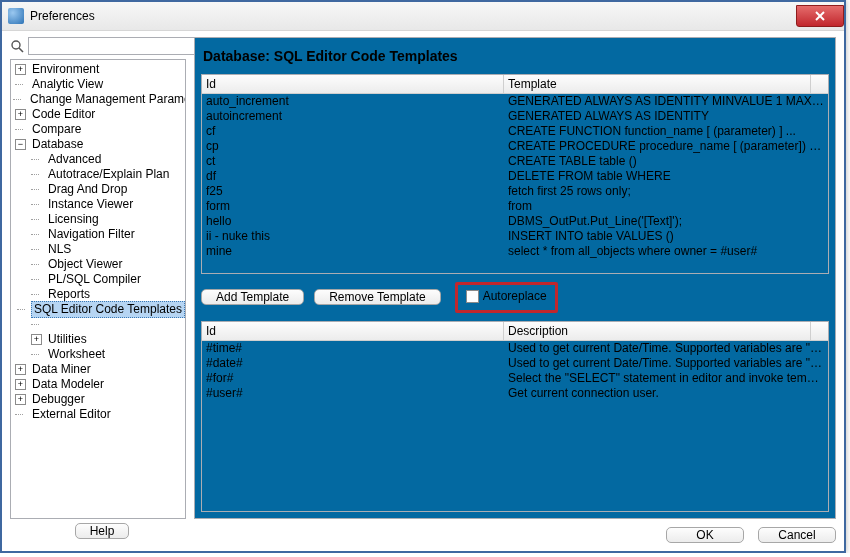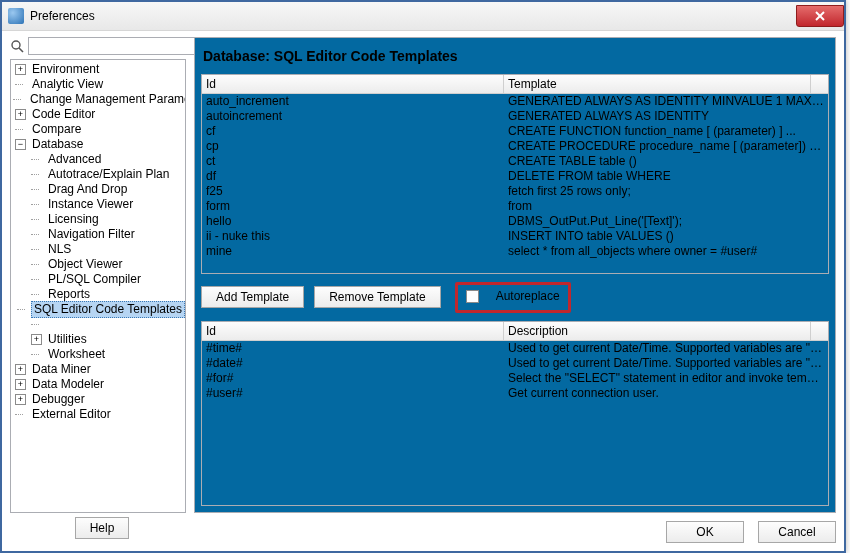--- a/index.html
+++ b/index.html
@@ -17,37 +17,37 @@
   .searchrow .mag svg{width:14px;height:14px}
   .searchrow input{flex:1;border:1px solid #abadb3;height:18px;padding:1px 3px;box-sizing:border-box}
   .tree-wrap{flex:1;border:1px solid #abadb3;background:#fff;overflow:hidden;position:relative}
   .tree{position:absolute;inset:0;overflow:auto;padding:2px 0 2px 2px;white-space:nowrap}
   .tree-row{display:flex;align-items:center;height:15px;line-height:15px;cursor:default}
   .tree-row .exp{width:11px;height:11px;border:1px solid #8b8b8b;margin-right:3px;display:flex;align-items:center;justify-content:center;font-size:9px;line-height:9px;color:#000;flex:0 0 auto;box-sizing:border-box}
   .tree-row .noexp{width:11px;margin-right:3px;flex:0 0 auto}
   .tree-row .label{padding:0 3px}
   .tree-row.selected .label{background:#b6d5f3;border:1px dotted #3a79b6;padding:0 2px}
   .indent{display:inline-block;height:1px}
-  .btn{background:linear-gradient(#fdfdfd,#ececec);border:1px solid #a7a7a7;border-radius:0;padding:2px 14px;height:22px;box-sizing:border-box;cursor:default;display:inline-flex;align-items:center;justify-content:center}
+  .btn{background:linear-gradient(#fdfdfd,#ececec);border:1px solid #a7a7a7;border-radius:5px;padding:2px 14px;height:16px;box-sizing:border-box;cursor:default;display:inline-flex;align-items:center;justify-content:center}
   .main{flex:1;border:1px solid #abadb3;background:#0369a1;display:flex;flex-direction:column;padding:6px;box-sizing:border-box;min-width:0}
   .main-title{font-size:14px;font-weight:bold;margin:4px 0 10px 2px}
   .grid{border:1px solid #abadb3;overflow:hidden;display:flex;flex-direction:column}
   .grid .hdr{display:flex;background:linear-gradient(#fdfdfd,#ececec);border-bottom:1px solid #cfcfcf}
   .grid .hdr .cell{padding:2px 4px;border-right:1px solid #cfcfcf;box-sizing:border-box}
   .grid .rows{overflow-y:scroll;overflow-x:hidden}
   .grid .row{display:flex;height:15px;line-height:15px}
   .grid .row .cell{padding:0 4px;box-sizing:border-box;white-space:nowrap;overflow:hidden;text-overflow:ellipsis}
   .grid.templates{height:198px}
   .grid.templates .hdr .c1,.grid.templates .row .c1{width:302px}
   .grid.templates .hdr .c2,.grid.templates .row .c2{flex:1}
   .grid.vars{flex:1;min-height:0}
   .grid.vars .hdr .c1,.grid.vars .row .c1{width:302px}
   .grid.vars .hdr .c2,.grid.vars .row .c2{flex:1}
   .ctrlrow{display:flex;align-items:center;gap:10px;margin:8px 0}
-  .chk{display:inline-flex;align-items:center;gap:17px}
+  .chk{display:inline-flex;align-items:center;gap:4px}
   .chk .box{width:13px;height:13px;border:1px solid #8b8b8b;background:#fff;box-sizing:border-box}
   .highlight{border:3px solid #c0272d;border-radius:2px;padding:4px 8px;margin-left:4px}
   .bottombar{display:flex;justify-content:flex-end;gap:14px;padding-top:8px}
   .bottombar .btn{min-width:78px}
   .sidebar-bottom{display:flex;justify-content:center}
   .scrollspacer{width:17px}
   .tree::-webkit-scrollbar,.grid .rows::-webkit-scrollbar{width:17px;height:17px}
   .tree::-webkit-scrollbar-thumb,.grid .rows::-webkit-scrollbar-thumb{background:#cdcdcd;border:1px solid #a7a7a7;border-radius:2px}
   .tree::-webkit-scrollbar-track,.grid .rows::-webkit-scrollbar-track{background:#f0f0f0}
 </style>

